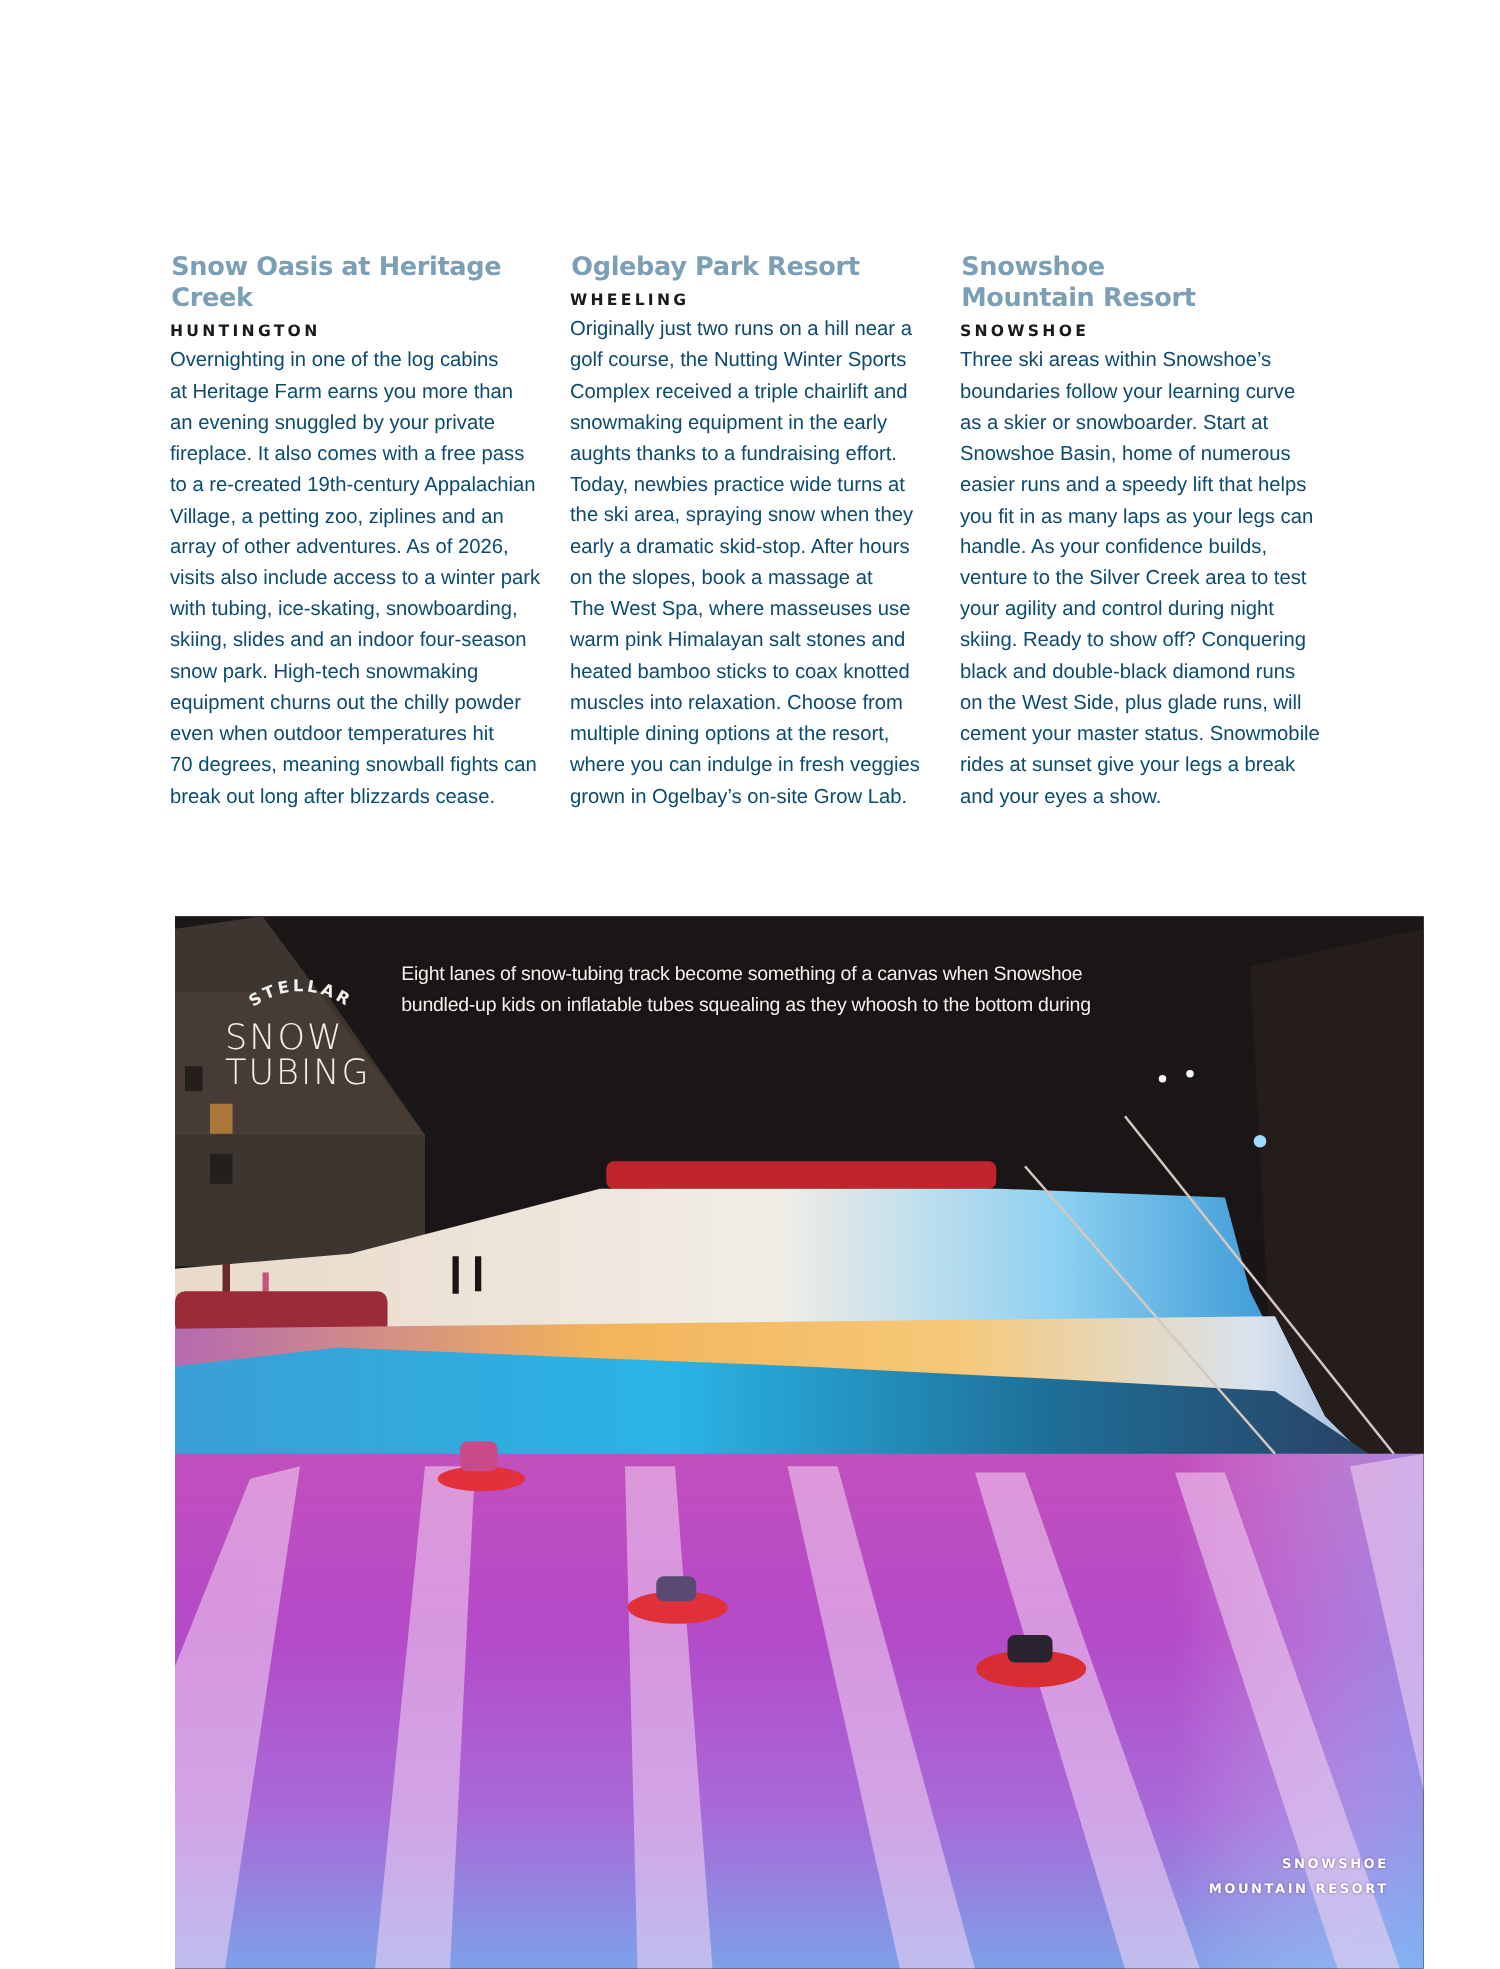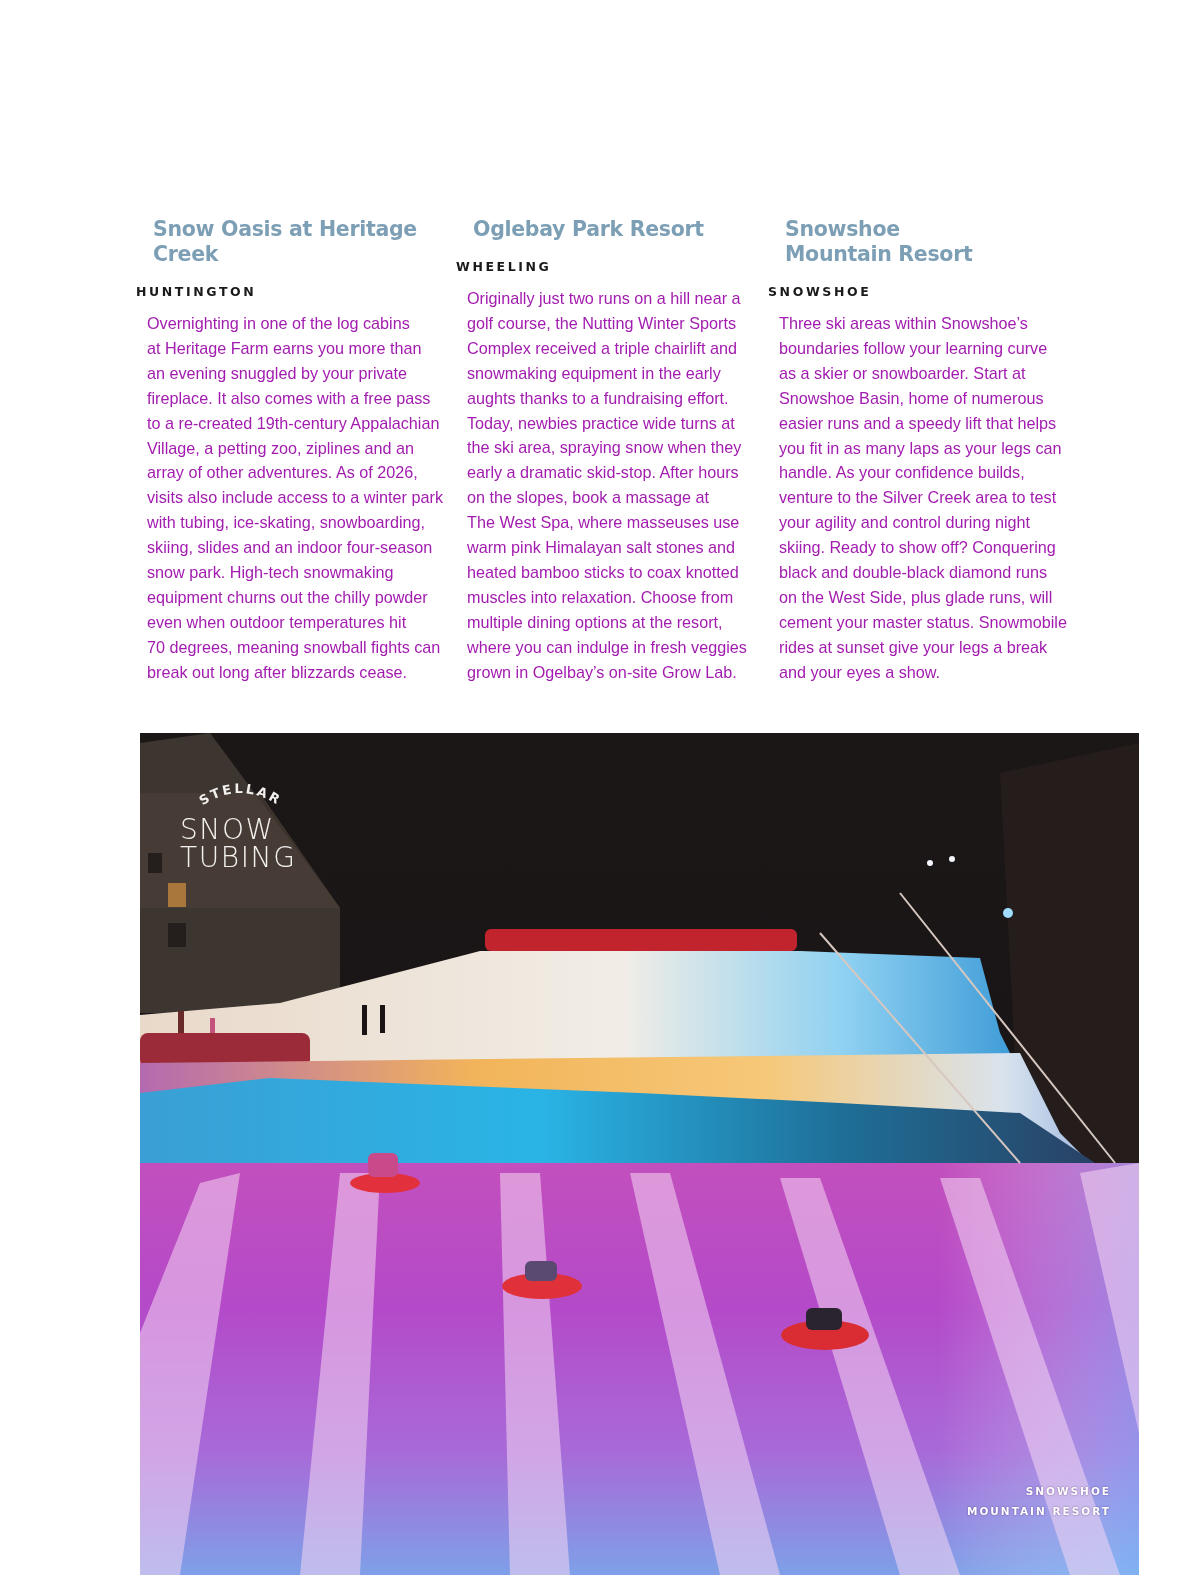--- a/index.html
+++ b/index.html
@@ -4,26 +4,26 @@
 <style>
   html, body { margin: 0; padding: 0; background: #ffffff; }
   body { width: 1200px; height: 1575px; position: relative; overflow: hidden;
          font-family: "DejaVu Sans", sans-serif; color: #222; }
 
   .col { position: absolute; top: 200px; }
   .col-1 { left: 136px; width: 300px; }
   .col-2 { left: 456px; width: 290px; }
   .col-3 { left: 768px; width: 290px; }
 
-  .venue-title { margin: 17px; font-family: "DejaVu Sans", sans-serif; font-weight: bold;
+  .venue-title { margin: 1px; font-family: "DejaVu Sans", sans-serif; font-weight: bold;
                  font-size: 20.5px; line-height: 25px; color: #7d9fb6; letter-spacing: -0.3px; }
   .venue-location { margin: 6px 0 3px 0; font-family: "DejaVu Sans", sans-serif; font-weight: bold;
                     font-size: 12.5px; letter-spacing: 2.6px; color: #1a1a1a; line-height: 16px; }
-  .venue-body { margin: 11px; font-family: "Liberation Sans", sans-serif; font-size: 16.2px;
-                line-height: 24.9px; color: #a21caf; }
+  .venue-body { margin: 0; font-family: "Liberation Sans", sans-serif; font-size: 16.2px;
+                line-height: 24.9px; color: #0c4a6e; }
   .venue-body .ln { display: block; white-space: nowrap; }
 
   .photo { position: absolute; left: 140px; top: 733px; width: 999px; height: 842px; overflow: hidden;
            background: #171313; }
   .photo svg.bg { position: absolute; left: 0; top: 0; width: 999px; height: 842px; }
 
   .kicker-svg { position: absolute; left: 48px; top: 42px; width: 105px; height: 40px; }
   .headline { position: absolute; left: 40px; top: 83px; width: 120px; text-align: left;
               font-family: "DejaVu Sans", sans-serif; font-weight: 300; color: #f3f1ee;
               font-size: 28px; line-height: 28px; letter-spacing: 1.6px; }
@@ -223,19 +223,21 @@
       <textPath href="#arc" startOffset="50%" text-anchor="middle">STELLAR</textPath>
     </text>
   </svg>
 
   <div class="headline">
     <span>SNOW</span>
     <span>TUBING</span>
   </div>
 
   <div class="caption">
+    <span class="ln">Eight lanes of snow-tubing track become something of a canvas when Snowshoe</span>
+    <span class="ln">bundled-up kids on inflatable tubes squealing as they whoosh to the bottom during</span>
   </div>
 
   <div class="credit">
     <span>SNOWSHOE</span>
     <span>MOUNTAIN RESORT</span>
   </div>
 </div>
 
 </body></html>

